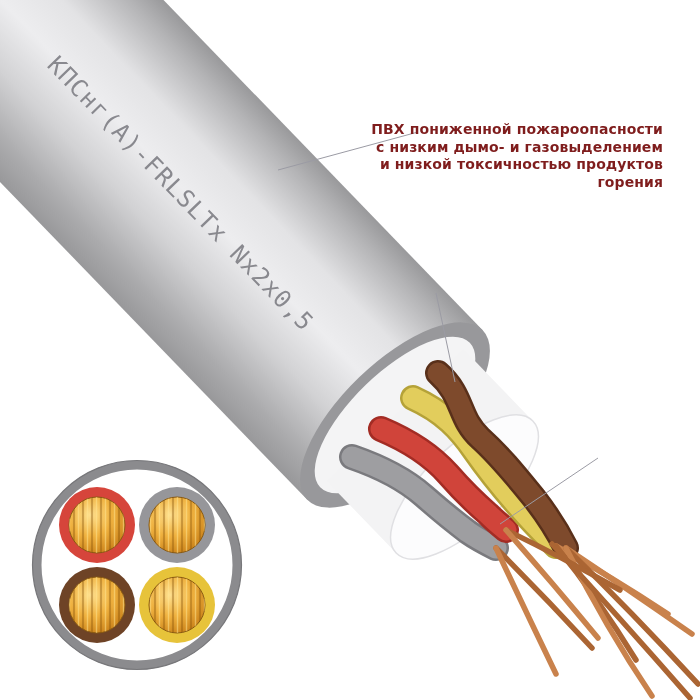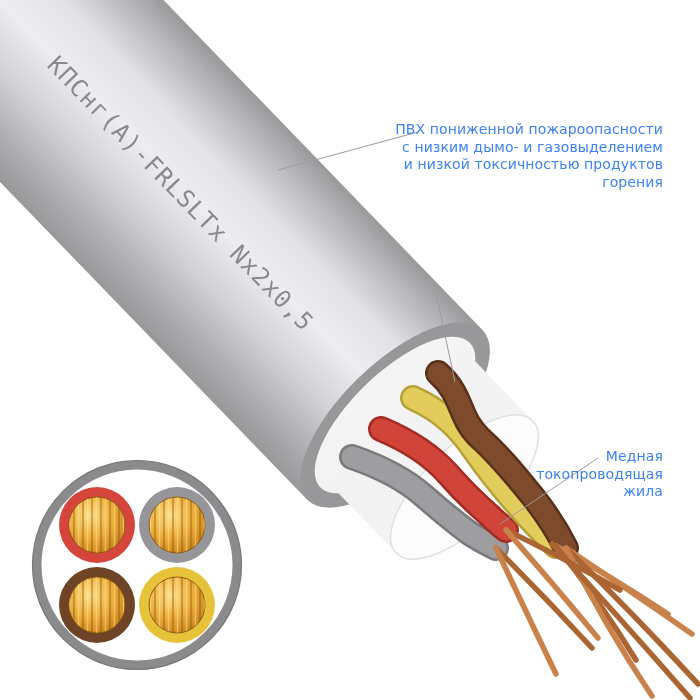--- a/index.html
+++ b/index.html
@@ -11,22 +11,22 @@
     overflow: hidden;
     font-family: "DejaVu Sans", "Liberation Sans", sans-serif;
   }
   .stage svg { position: absolute; inset: 0; }
   .annotation {
     position: absolute;
     right: 37px;
     text-align: right;
     font-size: 14px;
     line-height: 17.5px;
-    font-weight: 400;
-    color: #3b82f6;
+    font-weight: 700;
+    color: #7f1d1d;
     white-space: pre-line;
     letter-spacing: 0.1px;
   }
   .a1 { top: 121px; }
   .a2 { top: 284px; }
   .a3 { top: 448px; }
 </style>
 </head>
 <body>
 
@@ -127,17 +127,14 @@
       <line x1="418" y1="132" x2="278" y2="170"></line>
       <line x1="436" y1="293" x2="455" y2="382"></line>
       <line x1="598" y1="458" x2="500" y2="524"></line>
     </g>
   </svg>
 
   <div class="annotation a1">ПВХ пониженной пожароопасности
 с низким дымо- и газовыделением
 и низкой токсичностью продуктов
 горения</div>
-  <div class="annotation a3">Медная
-токопроводящая
-жила</div>
 
 </div>
 
 </body></html>

